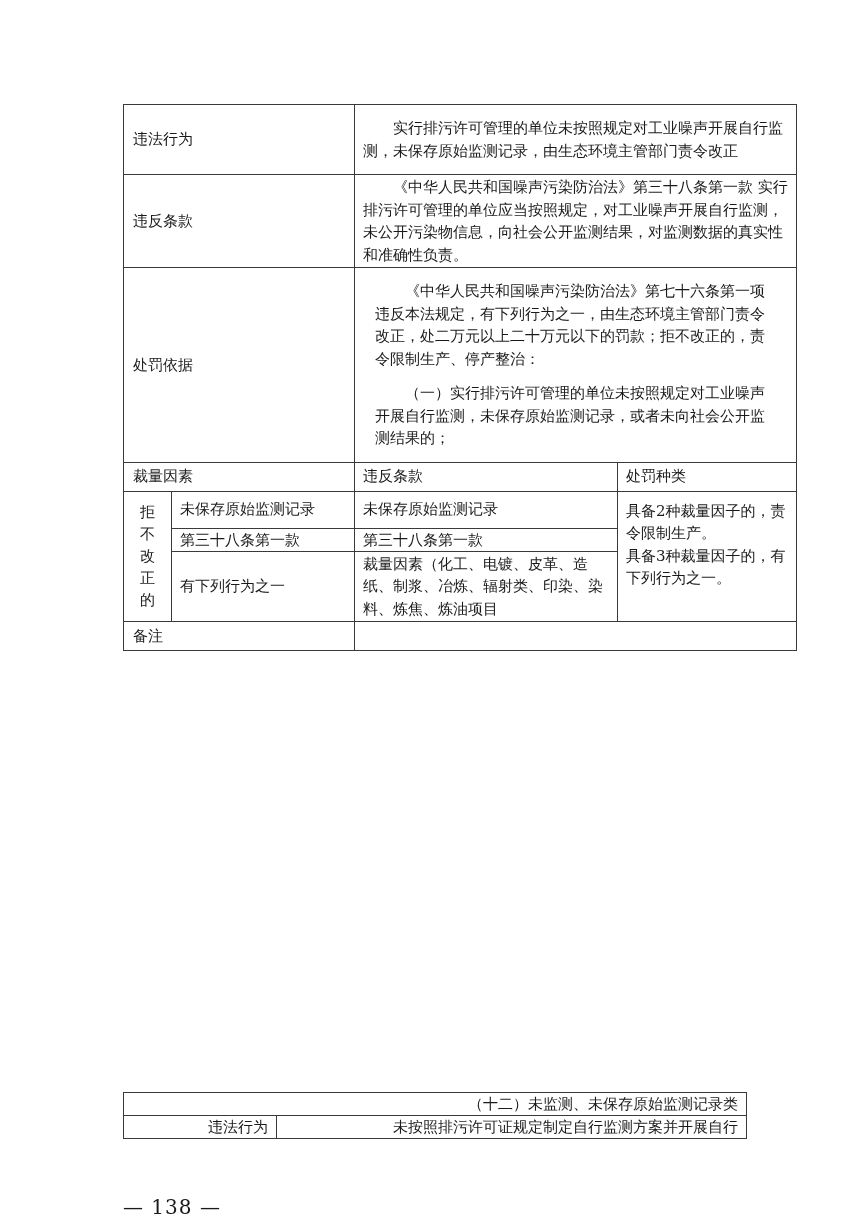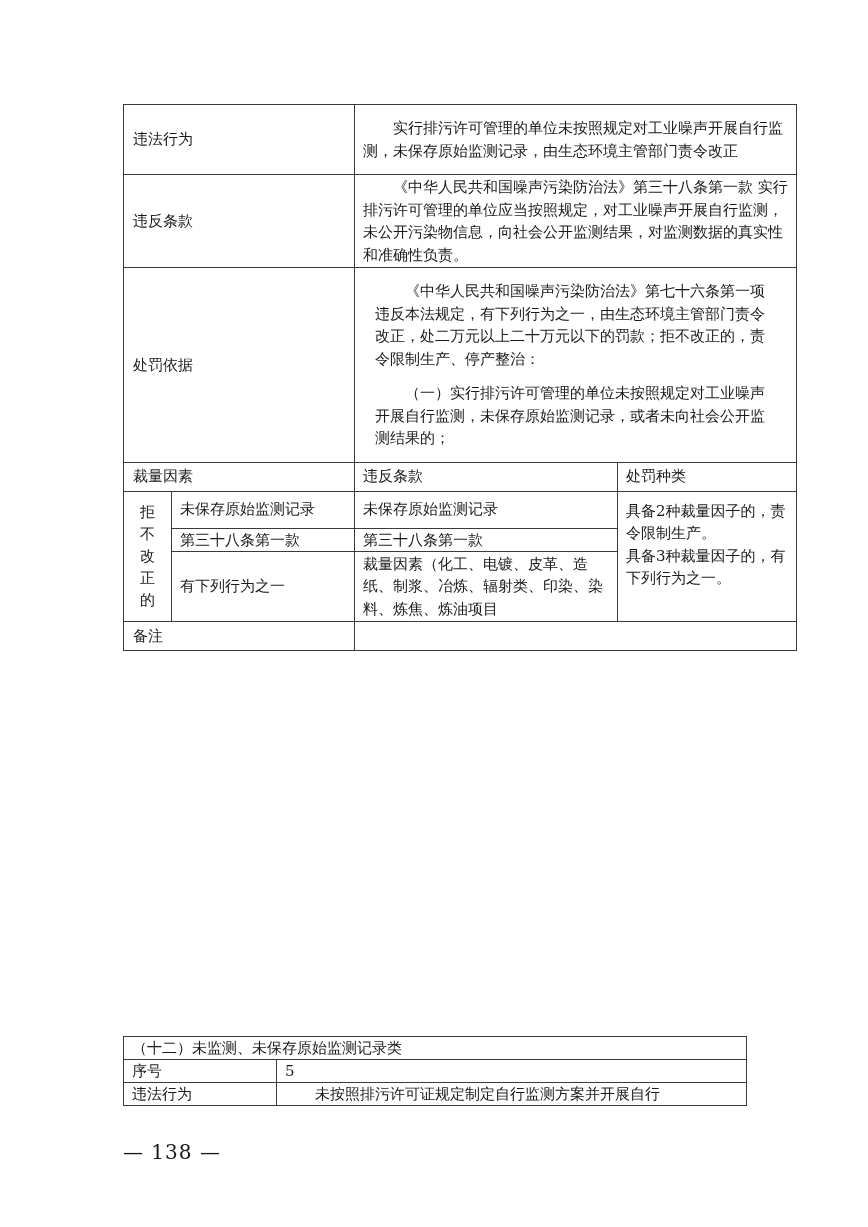--- a/index.html
+++ b/index.html
@@ -39,28 +39,29 @@
     #main-table td.label { padding-left: 9px; }
     .vert {
       text-align: center;
       padding: 0 !important;
       line-height: 22px;
       vertical-align: middle;
     }
     .vert span { display: block; }
     #second-table {
       left: 123px;
-      top: 1036px;
+      top: 1092px;
       width: 623px;
+      text-align: right;
     }
     #second-table td { line-height: 22px; height: 22px; }
     .page-number {
       position: absolute;
       left: 123px;
-      top: 1140px;
+      top: 1195px;
       font-size: 20px;
       letter-spacing: 1px;
     }
   </style>
 </head>
 <body>
 
 <table id="main-table">
   <colgroup>
     <col style="width:48px">
@@ -122,23 +123,19 @@
 <table id="second-table">
   <colgroup>
     <col style="width:153px">
     <col style="width:470px">
   </colgroup>
   <tbody>
       <tr>
     <td colspan="2">（十二）未监测、未保存原始监测记录类</td>
   </tr>
   <tr>
-    <td>序号</td>
-    <td>5</td>
-  </tr>
-  <tr>
     <td>违法行为</td>
     <td class="indent">未按照排污许可证规定制定自行监测方案并开展自行</td>
   </tr>
 </tbody>
   </table>
 
 <div class="page-number">— 138 —</div>
 
 </body></html>

